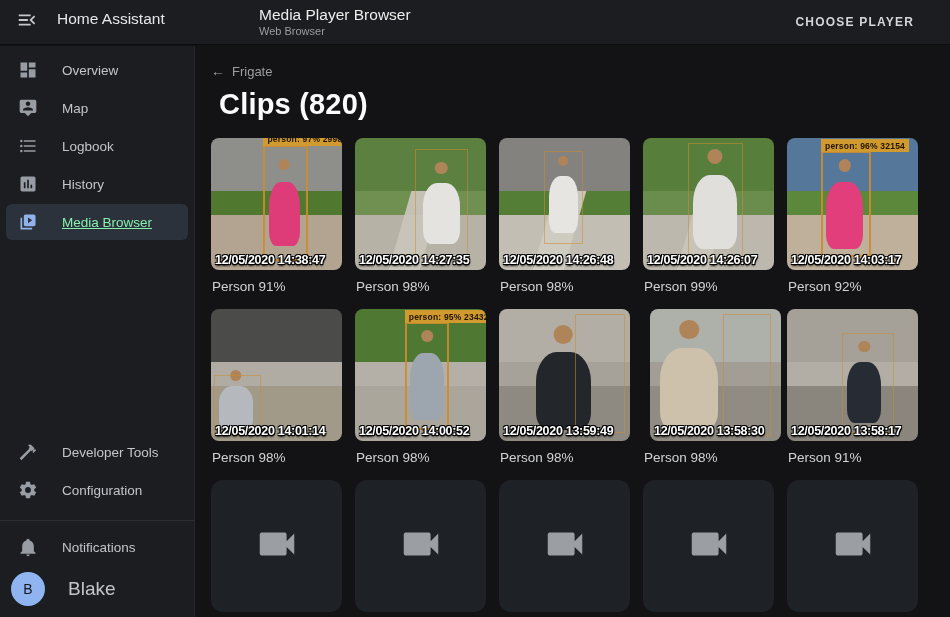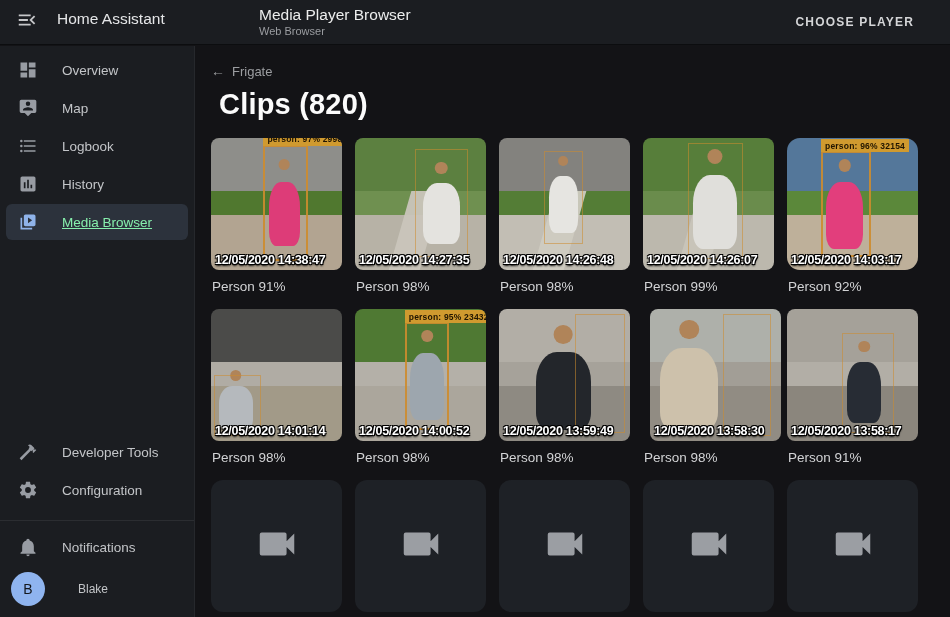--- a/index.html
+++ b/index.html
@@ -46,21 +46,21 @@
   .nav-item.selected { background:#2c323c; color:#86efac;text-decoration:underline; }
   .nav-item.selected .nav-icon { color:#8fb3ea; }
   .sidebar-spacer { flex:1; }
   .sidebar-divider { height:1px; background:#2b2d31; margin:10px 0 8px; }
   .profile-row { height:44px; display:flex; align-items:center; cursor:pointer; padding-left:11px; margin-bottom:6px; }
   .avatar {
     width:34px; height:34px; border-radius:50%;
     display:flex; align-items:center; justify-content:center;
     font-size:14px; color:#14171c; font-weight:400;
   }
-  .profile-label { margin-left:33px; font-size:12px; color:#c3c5c8; }
+  .profile-label { margin-left:23px; font-size:19px; color:#c3c5c8; }
 
   
   .main { position:absolute; top:46px; left:195px; right:0; bottom:0; background:#131316; padding:17px 16px 0; overflow:hidden; }
   .back-row { display:flex; align-items:center; color:#9c9ea1; font-size:13px; cursor:pointer; width:fit-content; }
   .back-row .arrow { margin-right:7px; font-size:14px; }
   .page-title { font-size:29px; font-weight:700; color:#fbfbfb; margin:9px 8px 17px; letter-spacing:.2px; }
 
   .grid { display:grid; grid-template-columns:repeat(5, 131px); column-gap:13px; }
   .cell { cursor:pointer; }
   .thumb {
@@ -237,21 +237,21 @@
       </div>
       <div class="bbox faint" style="left: 34%; top: 4%; width: 42%; height: 88%;">
         
       </div>
       <div class="ts">12/05/2020 14:26:07</div>
     </div>
     <div class="caption">Person 99%</div>
   </div>
 
   <div class="cell">
-    <div class="thumb" style="background: linear-gradient(rgb(84, 119, 154) 0%, rgb(84, 119, 154) 40%, rgb(91, 136, 58) 40%, rgb(91, 136, 58) 58%, rgb(190, 176, 154) 58%, rgb(190, 176, 154) 100%); border-radius: 13px;">
+    <div class="thumb" style="background: linear-gradient(rgb(84, 119, 154) 0%, rgb(84, 119, 154) 40%, rgb(91, 136, 58) 40%, rgb(91, 136, 58) 58%, rgb(190, 176, 154) 58%, rgb(190, 176, 154) 100%);">
 
       <div class="figure" style="left: 30%; top: 16%; width: 28%; height: 68%;">
         <div class="head"></div>
         <div class="torso" style="background: rgb(226, 62, 124);"></div>
       </div>
       <div class="bbox" style="left: 26%; top: 10%; width: 38%; height: 80%;">
         <div class="bbox-label">person: 96% 32154</div>
       </div>
       <div class="ts">12/05/2020 14:03:17</div>
     </div>

